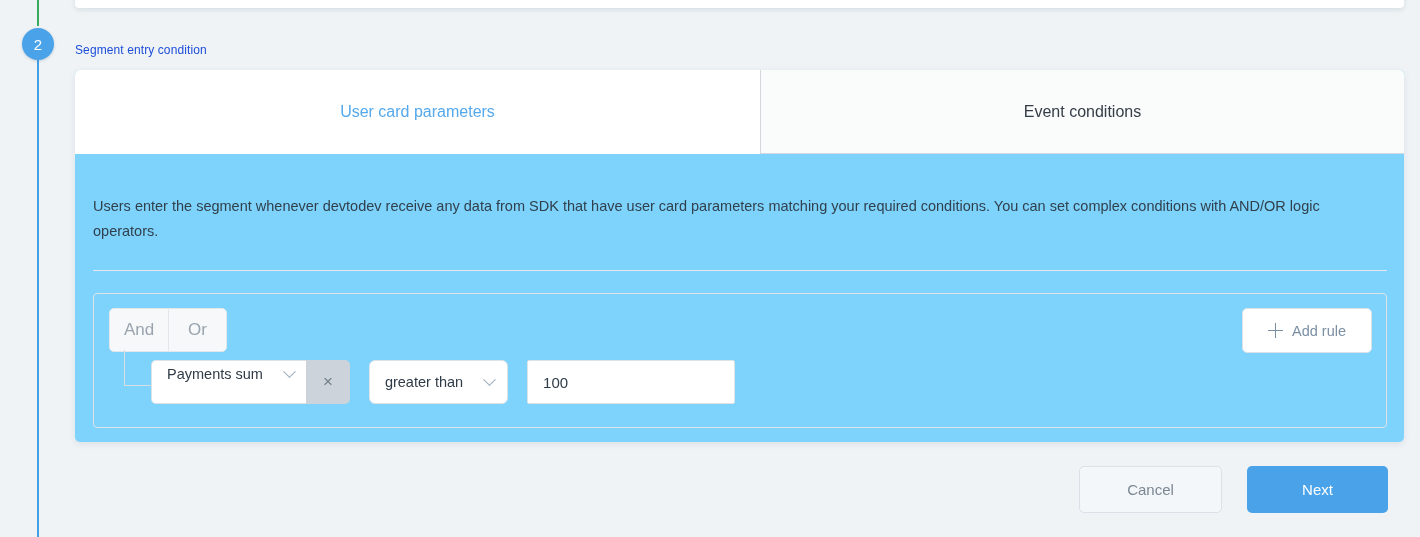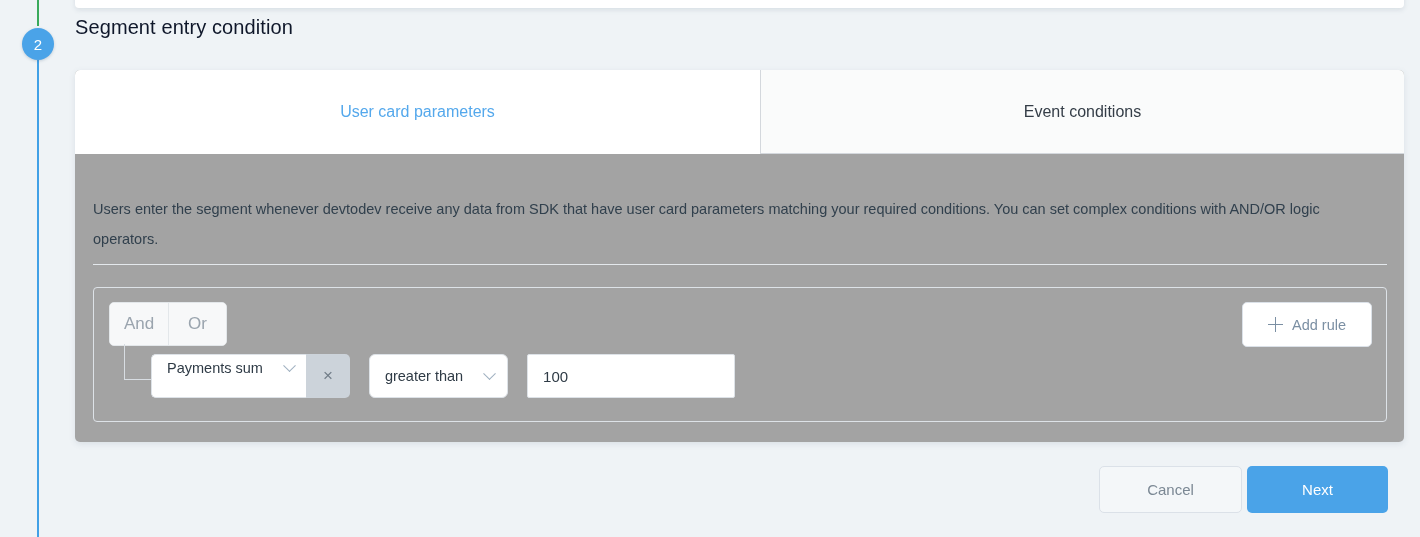--- a/index.html
+++ b/index.html
@@ -43,32 +43,32 @@
     color: #ffffff;
     font-size: 15px;
     display: flex; align-items: center; justify-content: center;
     box-shadow: 0 1px 3px rgba(60,90,120,0.25);
     z-index: 3;
   }
 
   
   .step-title {
     position: absolute;
-    left: 75px; top: 16px;
-    font-size: 20px;
-    color: #0f172a;
+    left: 75px; top: 43px;
+    font-size: 12px;
+    color: #1d4ed8;
     letter-spacing: .1px;
   }
 
   
   .card {
     position: absolute;
     left: 75px; top: 70px;
     width: 1329px; height: 372px;
-    background: #a3a3a3;
+    background: #7dd3fc;
     border-radius: 5px;
     box-shadow: 0 2px 6px rgba(80,100,120,0.13);
     overflow: hidden;
   }
 
   
   .tabs { display: flex; height: 84px; }
   .tab {
     display: flex; align-items: center; justify-content: center;
     font-size: 16px;
@@ -85,23 +85,23 @@
     flex: 1;
     background: #fafbfb;
     color: #343d47;
     border-left: 1px solid #d4d8dd;
     border-bottom: 1px solid #d4d8dd;
   }
 
   
   .desc {
     margin: 40px 18px 0 18px;
-    padding: 0 0 10px 0;
+    padding: 0 0 26px 0;
     font-size: 14.5px;
-    line-height: 30px;
+    line-height: 25px;
     color: #31404d;
     border-bottom: 1px solid #e4e8ec;
     width: 1294px;
   }
 
   
   .rule-box {
     position: relative;
     margin: 22px 18px 0 18px;
     width: 1294px; height: 135px;
@@ -234,21 +234,21 @@
   .plus::before { left: 0; top: 6.6px; width: 15px; height: 1.8px; }
   .plus::after  { top: 0; left: 6.6px; height: 15px; width: 1.8px; }
 
   
   .footer {
     position: absolute;
     left: 0; top: 466px;
     width: 1404px;
     display: flex;
     justify-content: flex-end;
-    gap: 5px;
+    gap: 25px;
     padding-right: 16px;
   }
   .btn-cancel {
     width: 143px; height: 47px;
     border: 1px solid #dbe1e8;
     border-radius: 5px;
     background: #f4f7f9;
     color: #7b8894;
     font-size: 15px;
     display: flex; align-items: center; justify-content: center;

